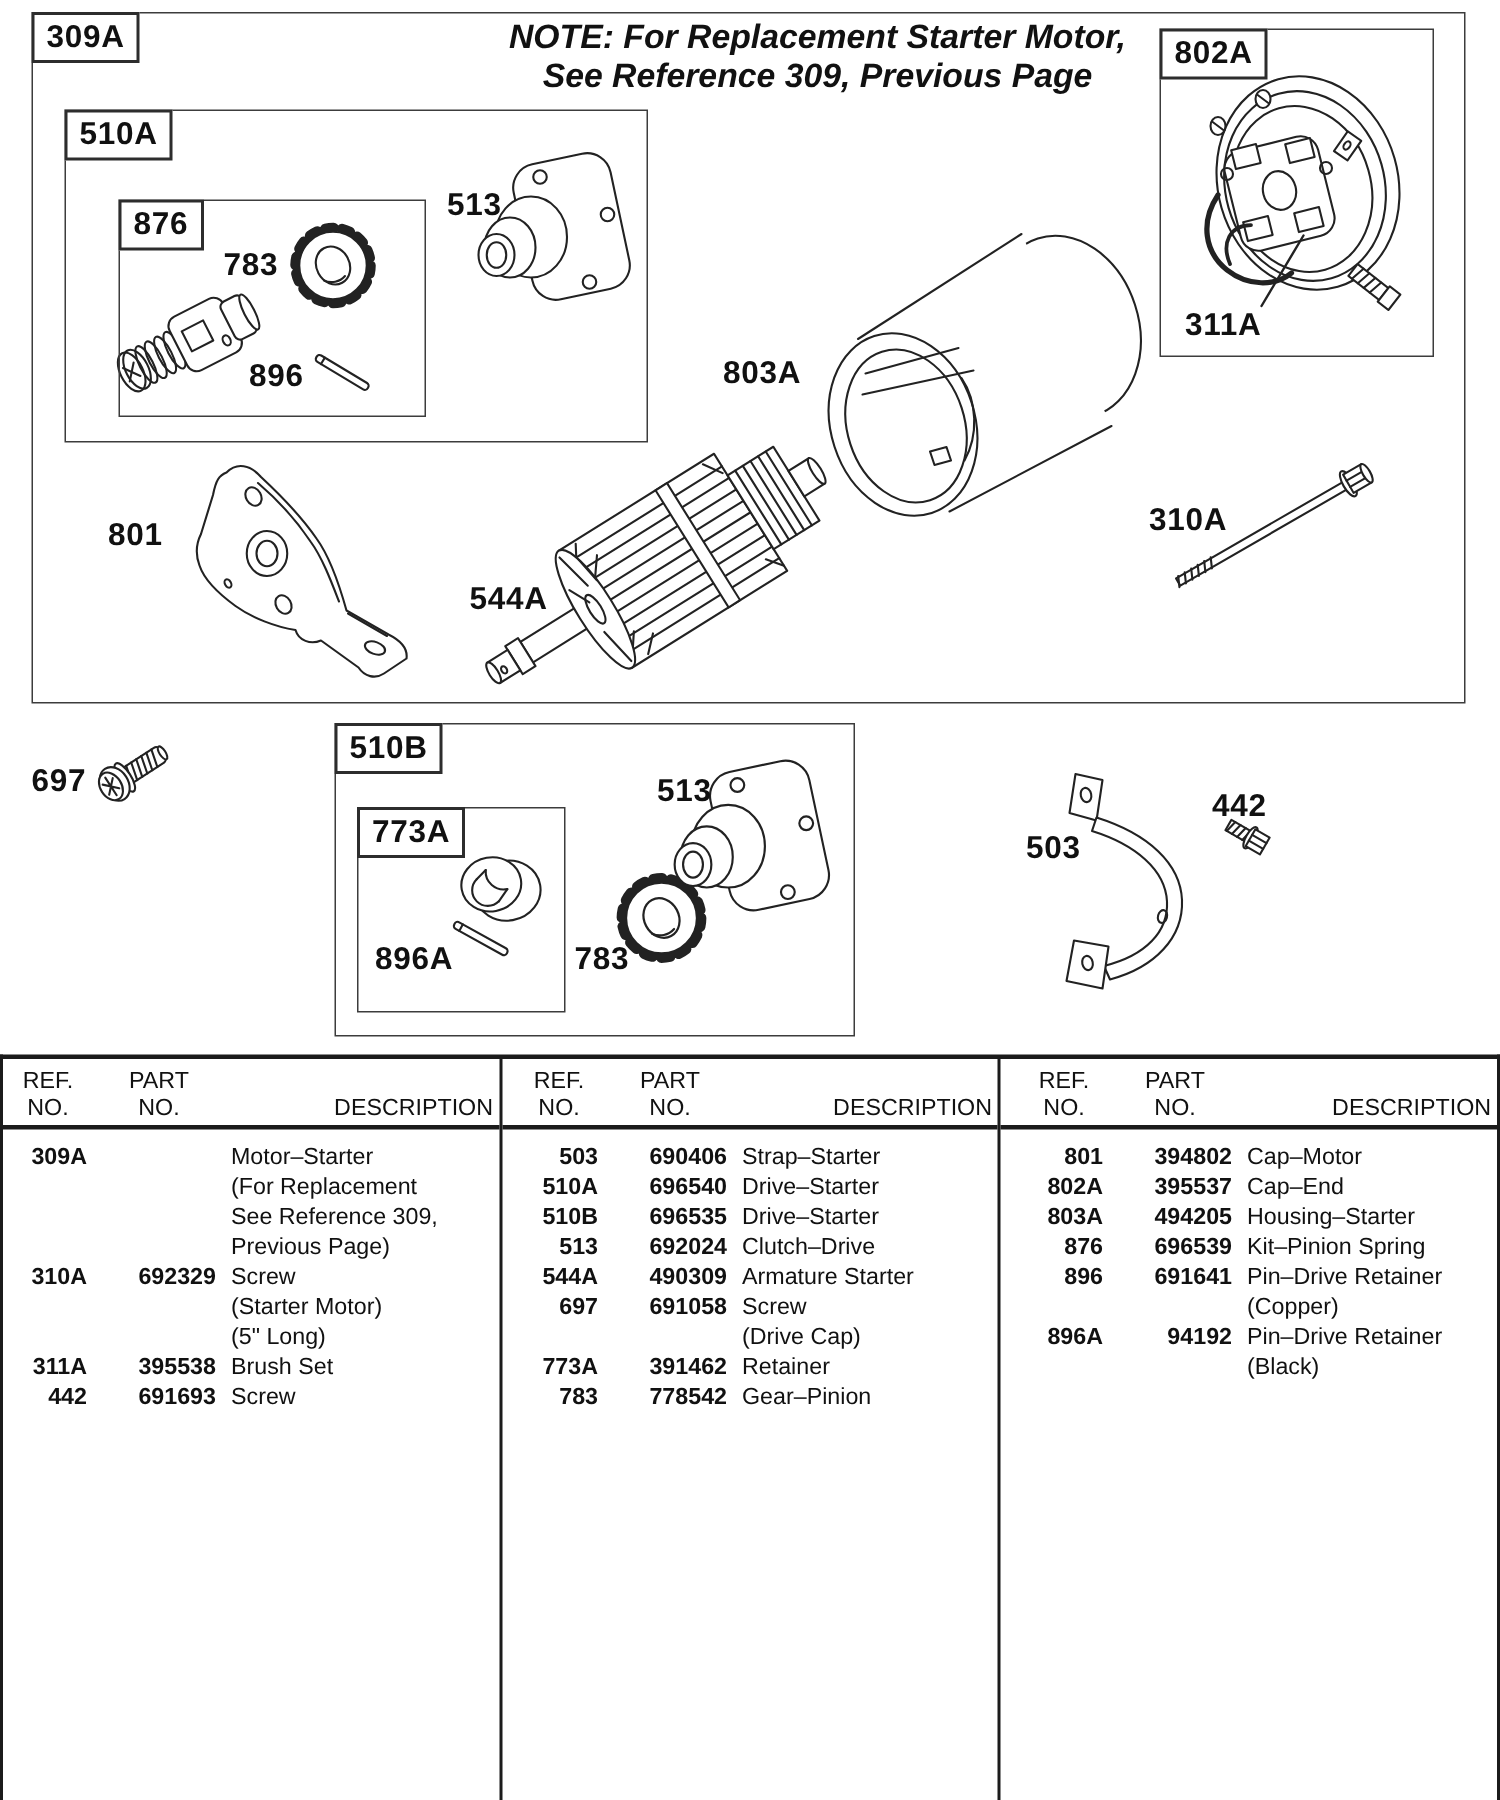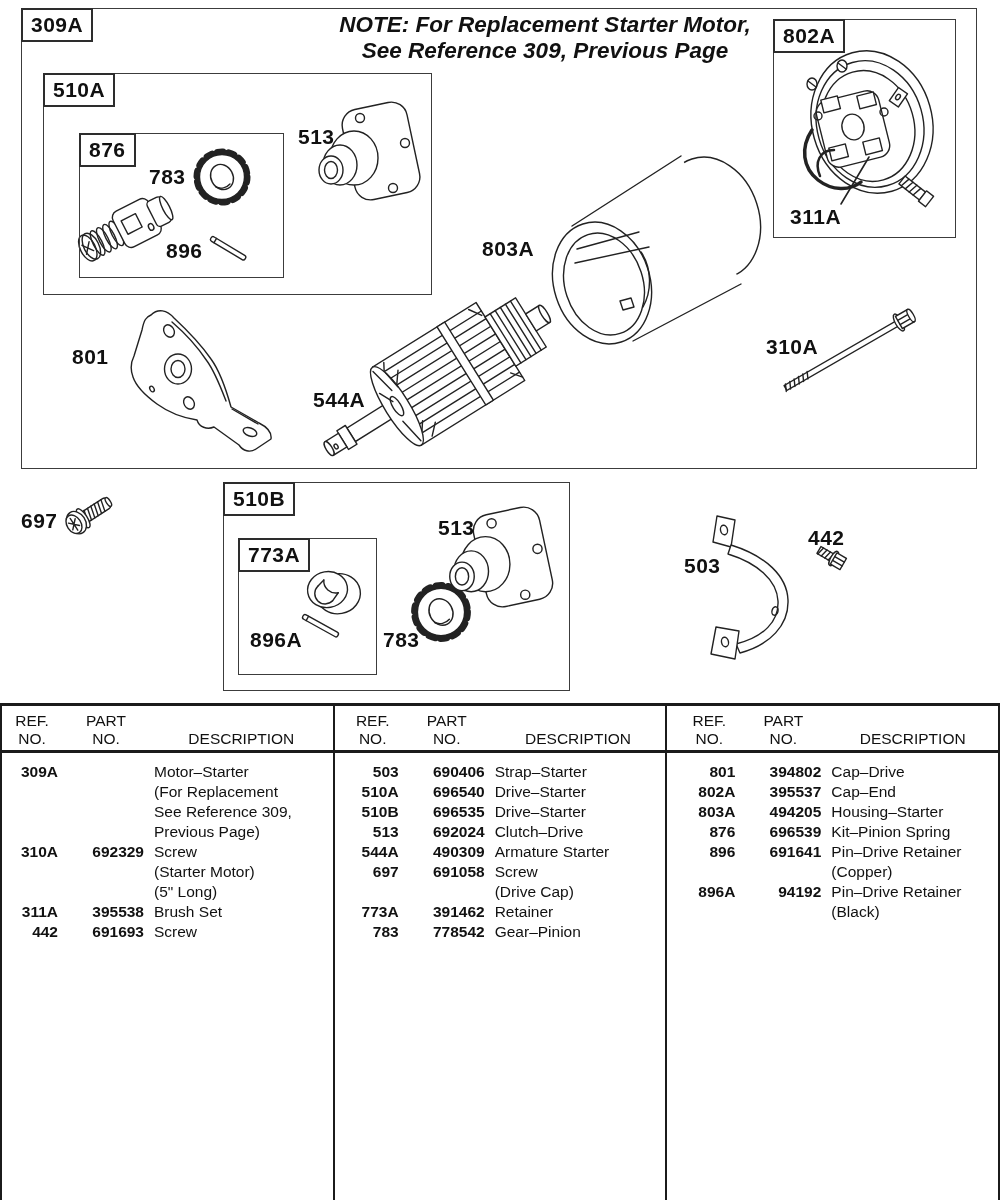--- a/index.html
+++ b/index.html
@@ -15,21 +15,21 @@
   
   .parts-table{position:absolute;left:0;top:703px;width:1000px;height:645px;display:flex;
                border-top:3px solid #1b1b1b;border-left:2px solid #1b1b1b;border-right:2px solid #1b1b1b;
                box-sizing:border-box;background:#fff;}
   .tcol{flex:1 1 0;box-sizing:border-box;min-width:0;}
   .tcol + .tcol{border-left:2px solid #1b1b1b;}
   .thead,.trow{display:grid;grid-template-columns:52px 76px 1fr;column-gap:10px;box-sizing:border-box;}
   .thead{height:47px;padding-top:6px;padding-bottom:2px;border-bottom:3px solid #1b1b1b;
          font-size:15.5px;line-height:18px;}
   .th{text-align:center;}
-  .th-desc{align-self:end;text-align:center;}
+  .th-desc{align-self:end;text-align:right;}
   .tbody{padding-top:9px;}
   .trow{height:20px;font-size:15.5px;line-height:20px;}
   .tc-ref,.tc-part{text-align:right;font-weight:bold;white-space:pre;}
   .tc-desc{text-align:left;white-space:pre;}
   .tcol:nth-child(1) .thead,.tcol:nth-child(1) .trow{padding-left:4px;padding-right:4px;}
   .tcol:nth-child(2) .thead,.tcol:nth-child(2) .trow{padding-left:12px;padding-right:4px;}
   .tcol:nth-child(3) .thead,.tcol:nth-child(3) .trow{padding-left:16px;padding-right:4px;}
 </style>
 </head>
 <body>
@@ -403,21 +403,21 @@
         <div class="th">
           <div>PART</div>
             <div>NO.</div>
         </div>
         <div class="th th-desc">DESCRIPTION</div>
       </div>
       <div class="tbody">
           <div class="trow">
             <span class="tc-ref">801</span>
             <span class="tc-part">394802</span>
-            <span class="tc-desc">Cap–Drive</span>
+            <span class="tc-desc">Cap–Motor</span>
           </div>
           <div class="trow">
             <span class="tc-ref">802A</span>
             <span class="tc-part">395537</span>
             <span class="tc-desc">Cap–End</span>
           </div>
           <div class="trow">
             <span class="tc-ref">803A</span>
             <span class="tc-part">494205</span>
             <span class="tc-desc">Housing–Starter</span>

